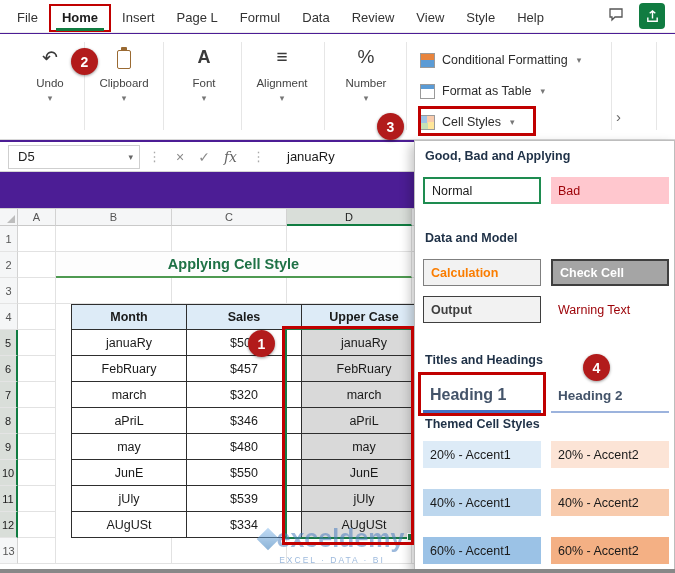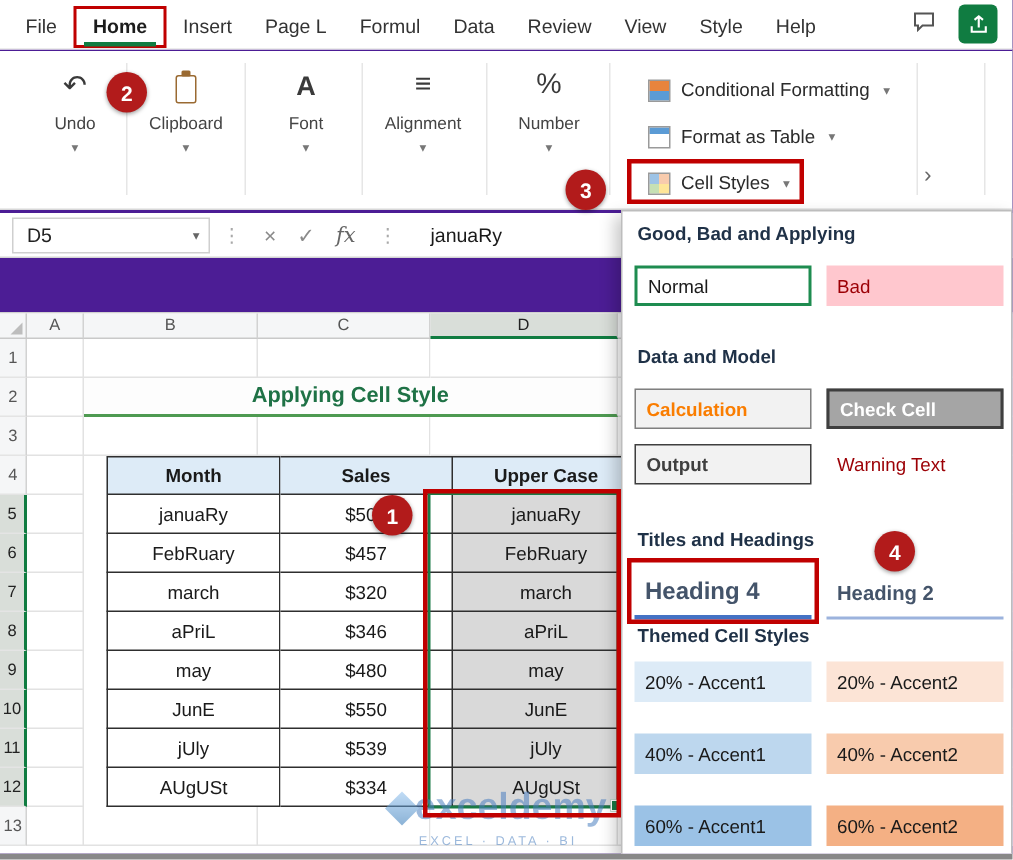--- a/index.html
+++ b/index.html
@@ -17,21 +17,21 @@
   
   .ribbon { position:absolute; top:34px; left:0; right:0; height:106px; background:#fff; border-bottom:1px solid #d8d8d8; }
   .rgroup { position:absolute; top:8px; width:72px; display:flex; flex-direction:column; align-items:center; }
   .ric { height:30px; display:flex; align-items:center; justify-content:center; font-size:19px; color:#3a3a3a; }
   .ric-a { font-weight:700; font-size:18px; }
   .rlabel { font-size:11.5px; color:#444; margin-top:5px; }
   .rdd { font-size:9px; color:#777; margin-top:4px; }
   .clip { width:14px; height:19px; border:1.5px solid #9a6a32; border-radius:2px; position:relative; background:#fff; margin-top:5px; }
   .clip::before { content:""; position:absolute; top:-4px; left:3px; width:6px; height:4px; background:#9a6a32; border-radius:1px; }
   .vsep { position:absolute; top:8px; width:1px; height:88px; background:#e6e6e6; }
-  .sbtn { position:absolute; left:432px; height:28px; display:flex; align-items:center; gap:7px; font-size:12.5px; color:#2b2b2b; }
+  .sbtn { position:absolute; left:420px; height:28px; display:flex; align-items:center; gap:7px; font-size:12.5px; color:#2b2b2b; }
   .sbtn .sdd { font-size:9px; color:#777; margin-left:2px; }
   .ic { width:15px; height:15px; border:1px solid #9a9a9a; flex:0 0 auto; }
   .ic-cf { background:linear-gradient(180deg,#e8843d 0 50%,#5b9bd5 50% 100%); }
   .ic-fat { background:linear-gradient(180deg,#5b9bd5 0 34%,#fff 34%); }
   .ic-cs { background:conic-gradient(#f8cbad 0 25%,#ffe699 0 50%,#c6e0b4 0 75%,#9dc3e6 0); }
   .rib-chev { position:absolute; left:616px; top:74px; font-size:15px; color:#666; }
 
   
   .fbar { position:absolute; top:142px; left:0; right:0; height:30px; background:#fff; border-bottom:1px solid #d4d4d4; display:flex; align-items:center; }
   .namebox { margin-left:8px; width:132px; height:24px; border:1px solid #cfcfcf; display:flex; align-items:center; padding:0 6px 0 9px; font-size:13px; color:#222; }
@@ -316,21 +316,21 @@
     <div class="tile t-normal" style="top:36px;left:8px">Normal</div>
     <div class="tile t-bad" style="top:36px;left:136px">Bad</div>
 
     <div class="psec" style="top:90px">Data and Model</div>
     <div class="tile t-check" style="top:118px;left:136px">Check Cell</div>
     <div class="tile t-calc" style="top:118px;left:8px">Calculation</div>
     <div class="tile t-output" style="top:155px;left:8px">Output</div>
     <div class="tile t-warn" style="top:155px;left:136px">Warning Text</div>
 
     <div class="psec" style="top:212px">Titles and Headings</div>
-    <div class="tile t-h1" style="top:238px;left:8px">Heading 4</div>
+    <div class="tile t-h1" style="top:238px;left:8px">Heading 1</div>
     <div class="tile t-h2" style="top:238px;left:136px">Heading 2</div>
 
     <div class="psec" style="top:276px">Themed Cell Styles</div>
     <div class="tile t-a1-20" style="top:300px;left:8px">20% - Accent1</div>
     <div class="tile t-a2-20" style="top:300px;left:136px">20% - Accent2</div>
     <div class="tile t-a1-40" style="top:348px;left:8px">40% - Accent1</div>
     <div class="tile t-a2-40" style="top:348px;left:136px">40% - Accent2</div>
     <div class="tile t-a1-60" style="top:396px;left:8px">60% - Accent1</div>
     <div class="tile t-a2-60" style="top:396px;left:136px">60% - Accent2</div>
   </div>

